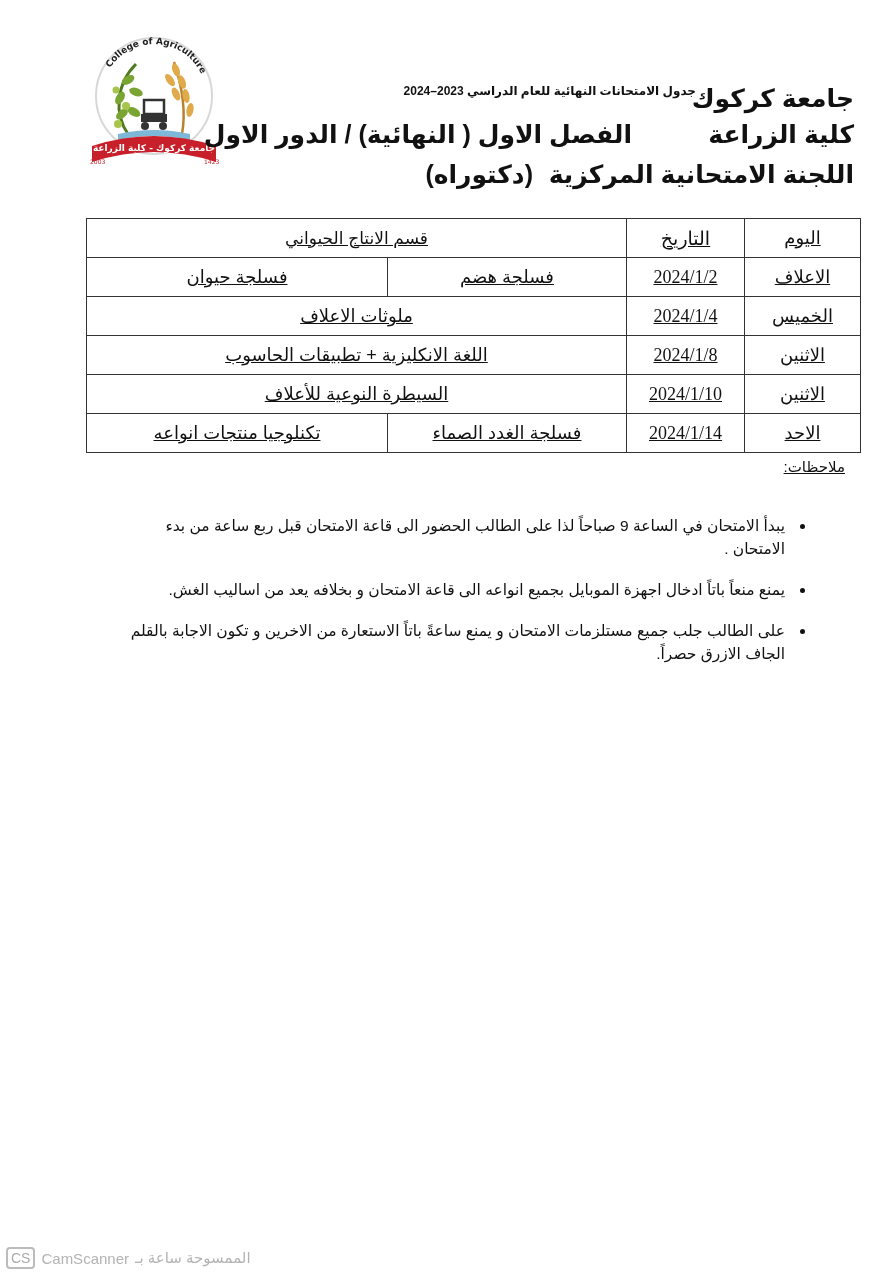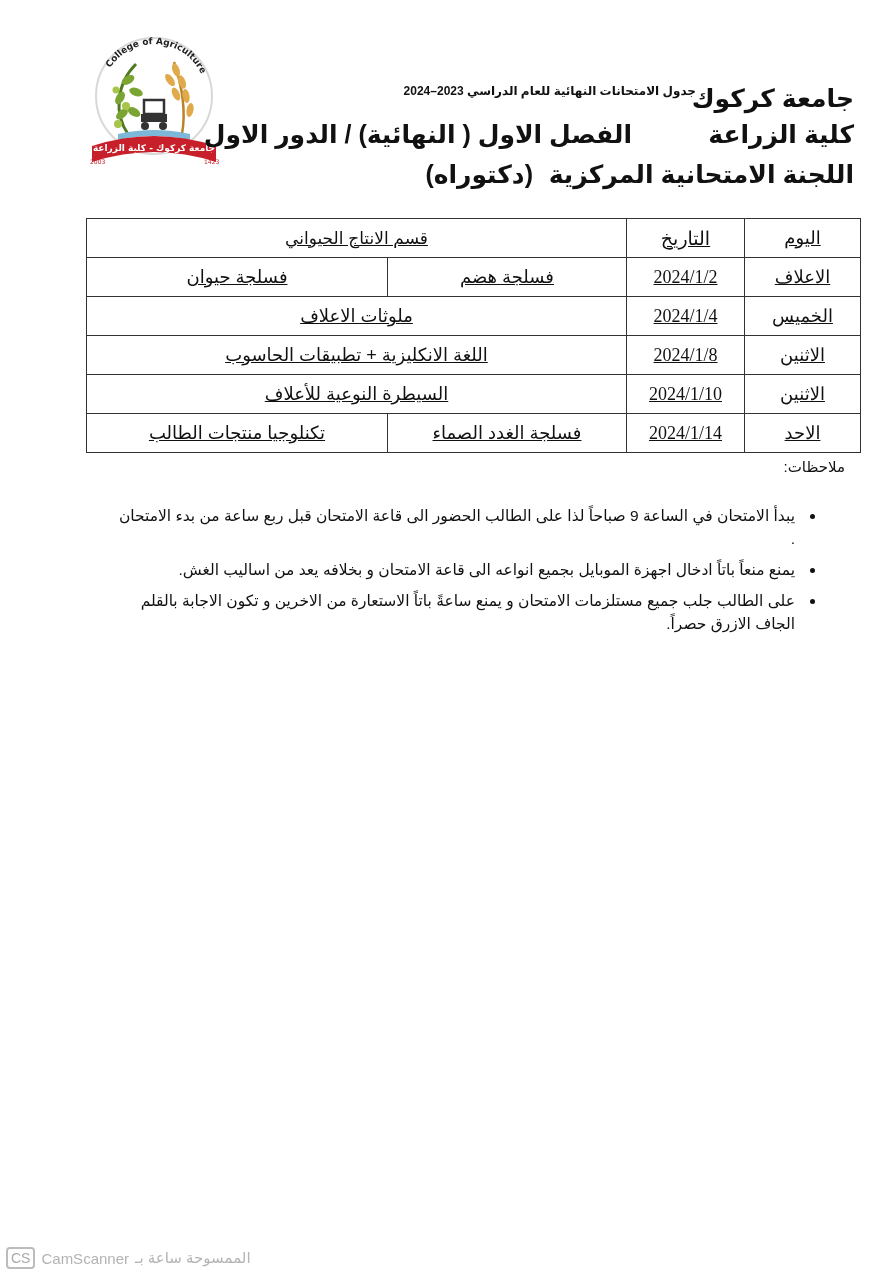--- a/index.html
+++ b/index.html
@@ -13,26 +13,26 @@
   table.sched {
     position: absolute; left: 86px; top: 218px; width: 775px; border-collapse: collapse;
     direction: rtl; font-family: "Liberation Serif", "DejaVu Serif", serif;
   }
   table.sched td { border: 1.3px solid #333; height: 38px; text-align: center; font-size: 18px; padding: 0; text-decoration: underline; }
   td.day { width: 115px; font-size: 19px; }
   td.date { width: 117px; font-size: 23px; direction: ltr; }
   td.subj { font-family: "Liberation Sans", "DejaVu Sans", sans-serif; font-size: 17px; }
   td.hd { font-size: 19px; }
   td.hd.dept { font-family: "Liberation Sans", "DejaVu Sans", sans-serif; font-size: 17px; }
-  .notes-title { position: absolute; right: 34px; top: 458px; font-size: 15px; direction: rtl; }
+  .notes-title { position: absolute; right: 34px; top: 458px; font-size: 15px; text-decoration: underline; direction: rtl; }
   ul.notes {
     position: absolute; right: 34px; top: 496px; width: 700px; margin: 0; padding: 0 38px 0 0;
     direction: rtl; font-size: 15.5px; line-height: 23px; list-style: disc;
   }
-  ul.notes li { margin: 8px; padding-right: 4px; }
+  ul.notes li { margin: 18px; padding-right: 4px; }
   .cs { position: absolute; left: 6px; top: 1247px; display: flex; align-items: center; gap: 6px; color: #b3b3b3; font-size: 15px; }
   .cs-badge { border: 2px solid #bcbcbc; border-radius: 4px; font-weight: normal; font-size: 14px; padding: 0 3px; color: #aaa; line-height: 18px; }
 </style>
 </head>
 <body>
 
 <svg class="logo" viewBox="0 0 152 136">
   <circle cx="76" cy="62" r="58" fill="#ffffff" stroke="#d8d8d8" stroke-width="2"></circle>
   <path id="arcTop" d="M 24 62 A 52 52 0 0 1 128 62" fill="none"></path>
   <text font-size="9" font-weight="bold" fill="#222" font-family="DejaVu Sans, sans-serif">
@@ -110,21 +110,21 @@
   </tr>
   <tr>
     <td class="day">الاثنين</td>
     <td class="date">2024/1/10</td>
     <td class="subj" colspan="2">السيطرة النوعية للأعلاف</td>
   </tr>
   <tr>
     <td class="day">الاحد</td>
     <td class="date">2024/1/14</td>
     <td class="subj" style="width:238px;">فسلجة الغدد الصماء</td>
-    <td class="subj">تكنلوجيا منتجات الطالب</td>
+    <td class="subj">تكنلوجيا منتجات انواعه</td>
   </tr>
 </tbody>
   </table>
 
 <div class="notes-title">ملاحظات:</div>
 <ul class="notes">
   <li>يبدأ الامتحان في الساعة 9 صباحاً لذا على الطالب الحضور الى قاعة الامتحان قبل ربع ساعة من بدء الامتحان .</li>
   <li>يمنع منعاً باتاً ادخال اجهزة الموبايل بجميع انواعه الى قاعة الامتحان و بخلافه يعد من اساليب الغش.</li>
   <li>على الطالب جلب جميع مستلزمات الامتحان و يمنع ساعةً باتاً الاستعارة من الاخرين و تكون الاجابة بالقلم الجاف الازرق حصراً.</li>
 </ul>

